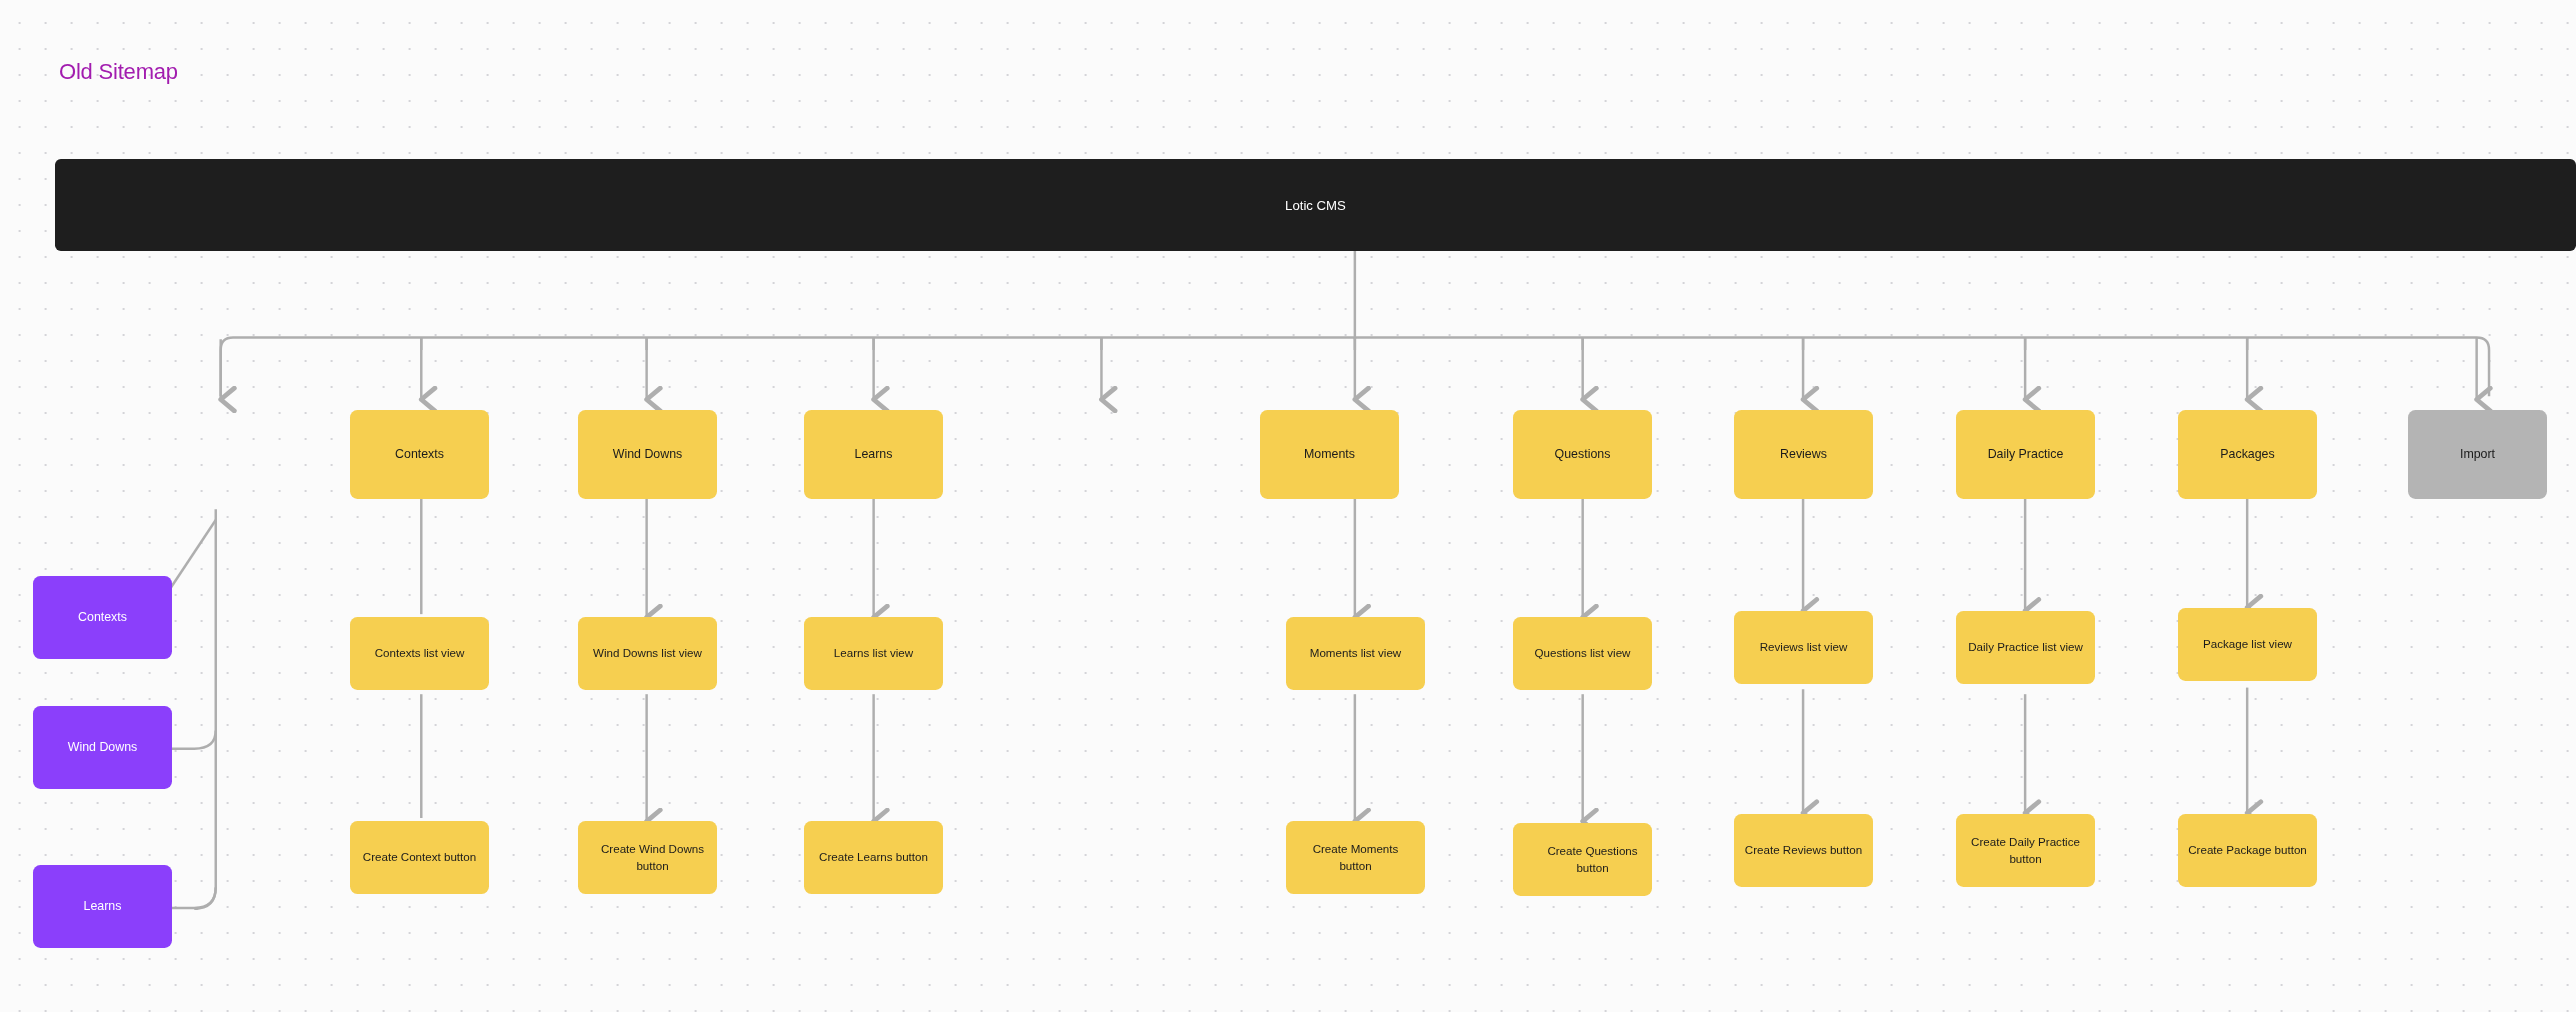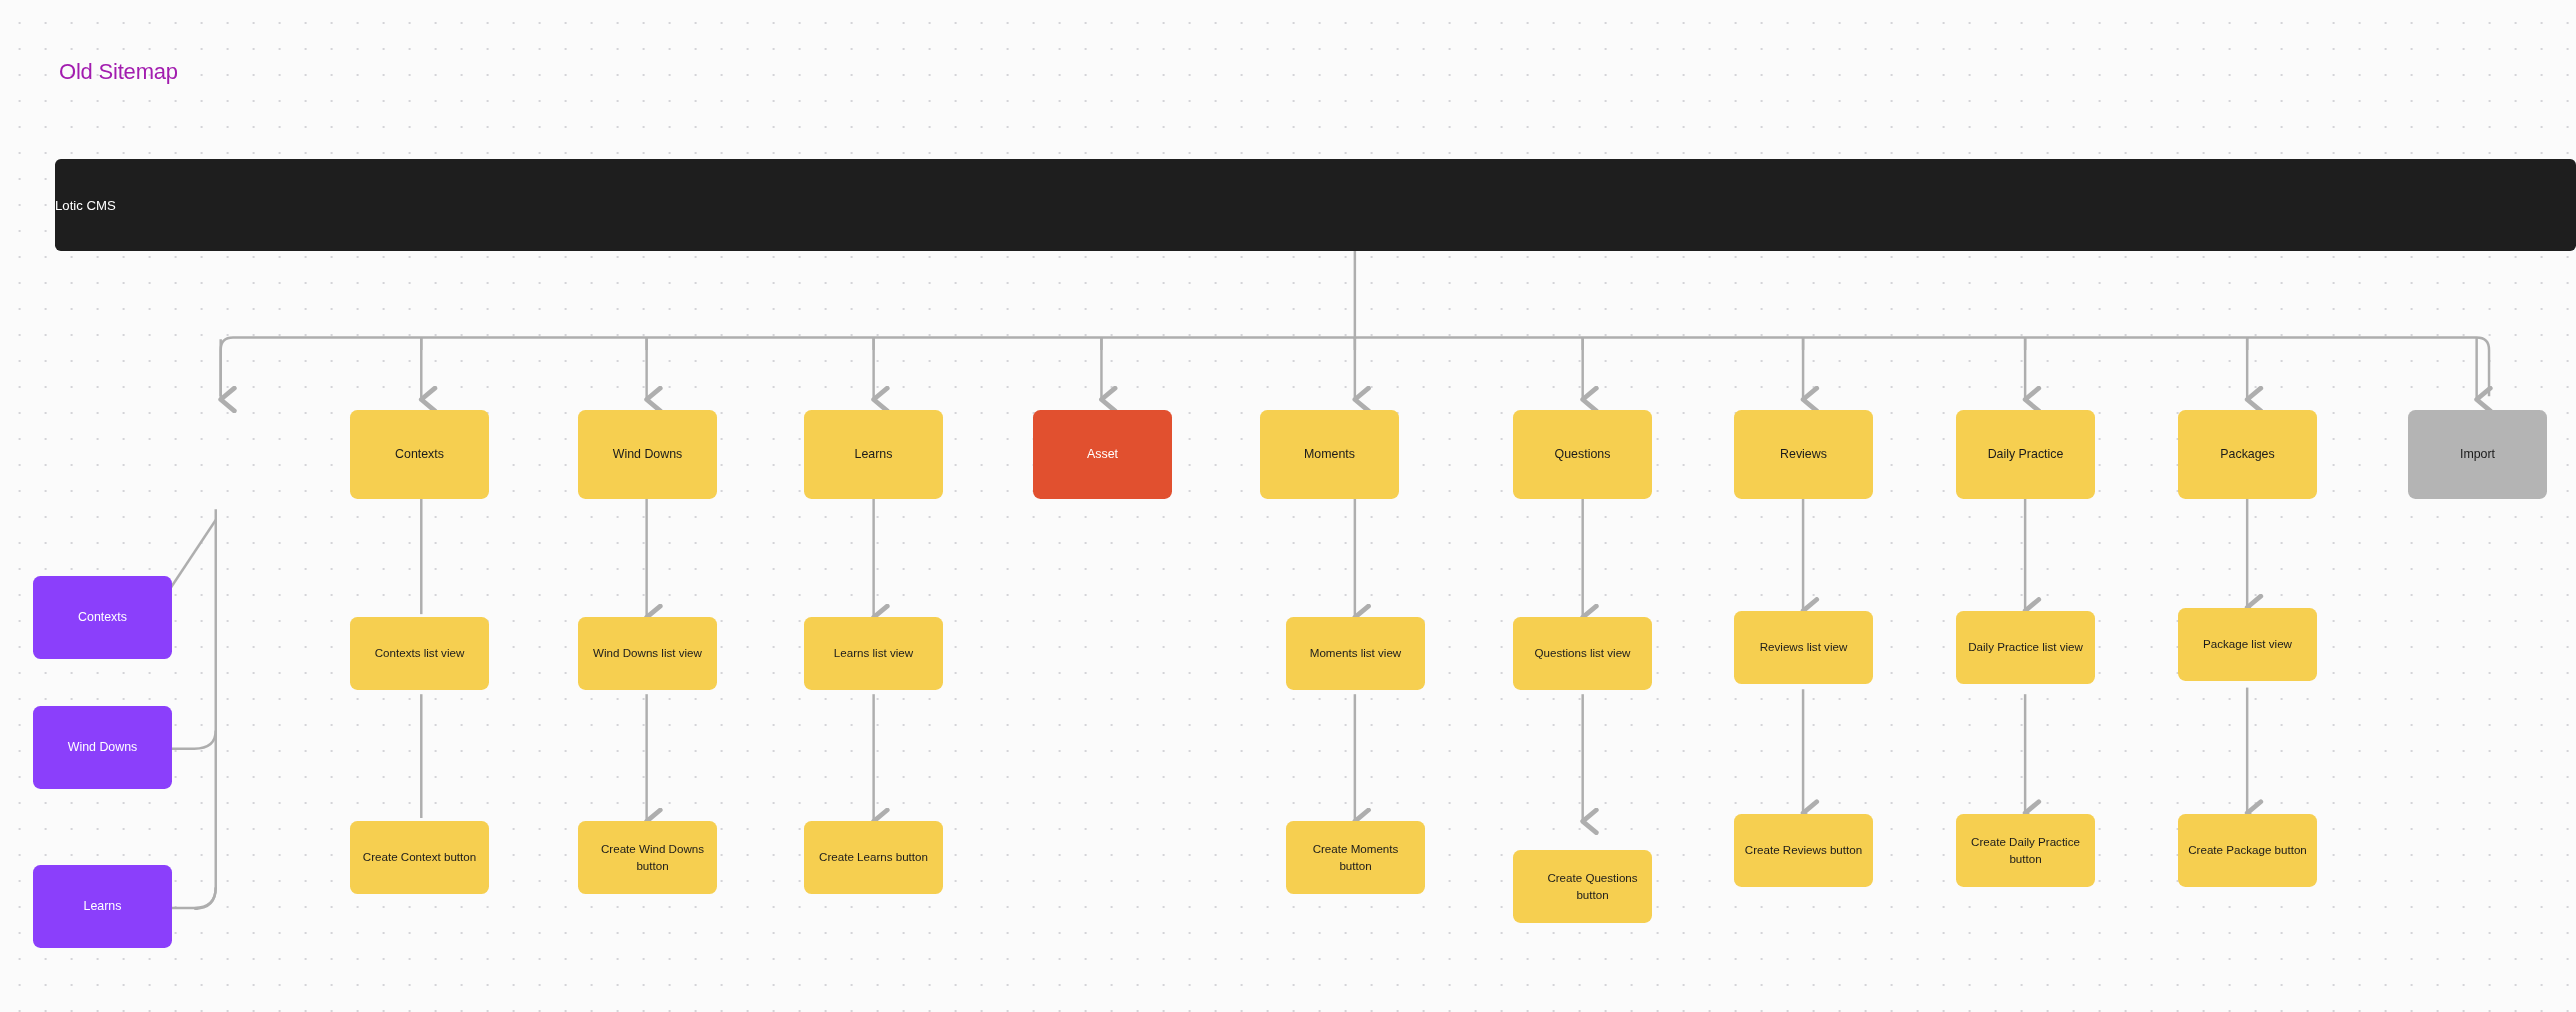--- a/index.html
+++ b/index.html
@@ -62,20 +62,21 @@
 
   .node-label {
     display: block;
     width: 100%;
   }
 
   .root-bar {
     position: absolute;
     display: flex;
     align-items: center;
+    justify-content: center;
     border-radius: 5.8px;
     background: #1e1e1e;
     color: #ffffff;
     font-size: 13.2px;
   }
 
   .n-yellow { background: #f6cf50; color: #1b1b1b; }
   .n-purple { background: #8b3ffb; color: #ffffff; }
   .n-red    { background: #e1502f; color: #ffffff; }
   .n-gray   { background: #b4b4b4; color: #1b1b1b; }
@@ -170,23 +171,20 @@
   </div>
 
   <div class="node n-yellow size-top" style="left:578px; top:410px;">
     <span class="node-label">Wind Downs</span>
   </div>
 
   <div class="node n-yellow size-top" style="left:804px; top:410px;">
     <span class="node-label">Learns</span>
   </div>
 
-  <div class="node n-red size-top" style="left:1033px; top:410px;">
-    <span class="node-label">Asset</span>
-  </div>
 
   <div class="node n-yellow size-top" style="left:1260px; top:410px;text-align:center;">
     <span class="node-label">Moments</span>
   </div>
 
   <div class="node n-yellow size-top" style="left:1513px; top:410px;">
     <span class="node-label">Questions</span>
   </div>
 
   <div class="node n-yellow size-top" style="left:1734px; top:410px;">
@@ -258,21 +256,21 @@
   </div>
 
   <div class="node n-yellow size-mid" style="left:804px; top:821px;">
     <span class="node-label">Create Learns button</span>
   </div>
 
   <div class="node n-yellow size-mid" style="left:1286px; top:821px;">
     <span class="node-label">Create Moments button</span>
   </div>
 
-  <div class="node n-yellow size-mid" style="left:1513px; top:850px;padding-left:30px;">
+  <div class="node n-yellow size-mid" style="left:1513px; top:823px;padding-left:30px;">
     <span class="node-label">Create Questions button</span>
   </div>
 
   <div class="node n-yellow size-mid" style="left:1734px; top:814px;">
     <span class="node-label">Create Reviews button</span>
   </div>
 
   <div class="node n-yellow size-mid" style="left:1956px; top:814px;">
     <span class="node-label">Create Daily Practice button</span>
   </div>

